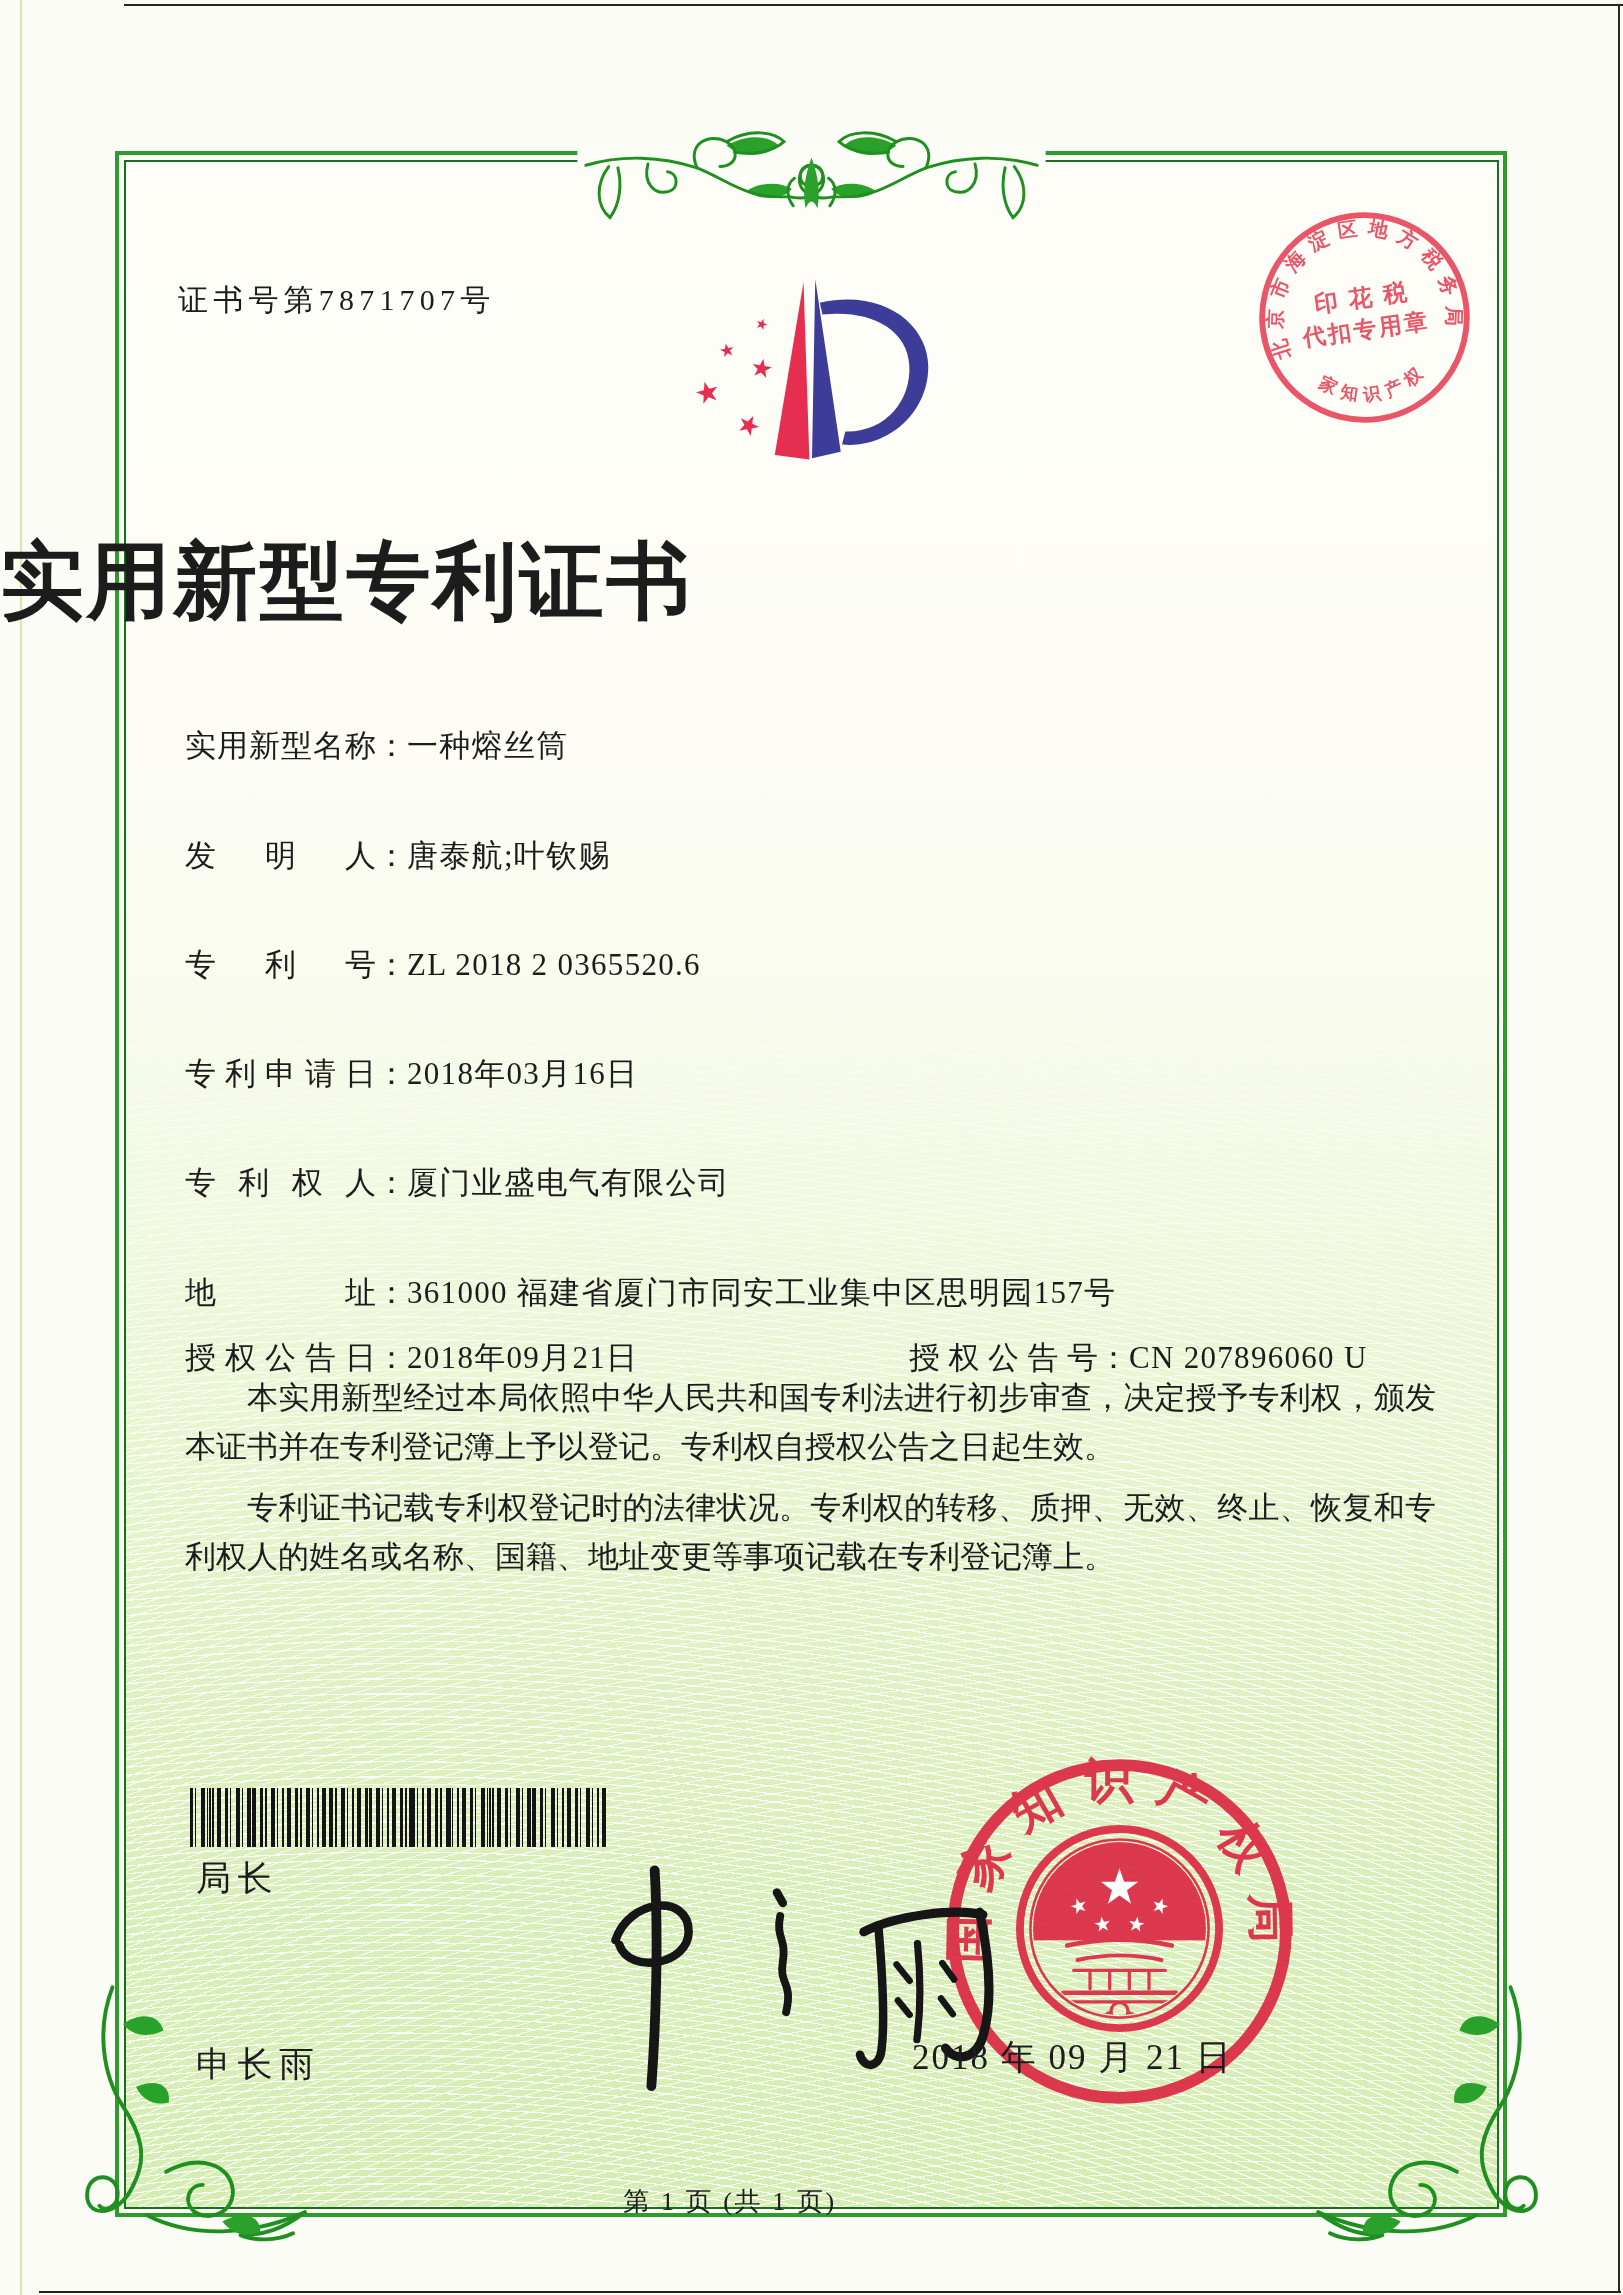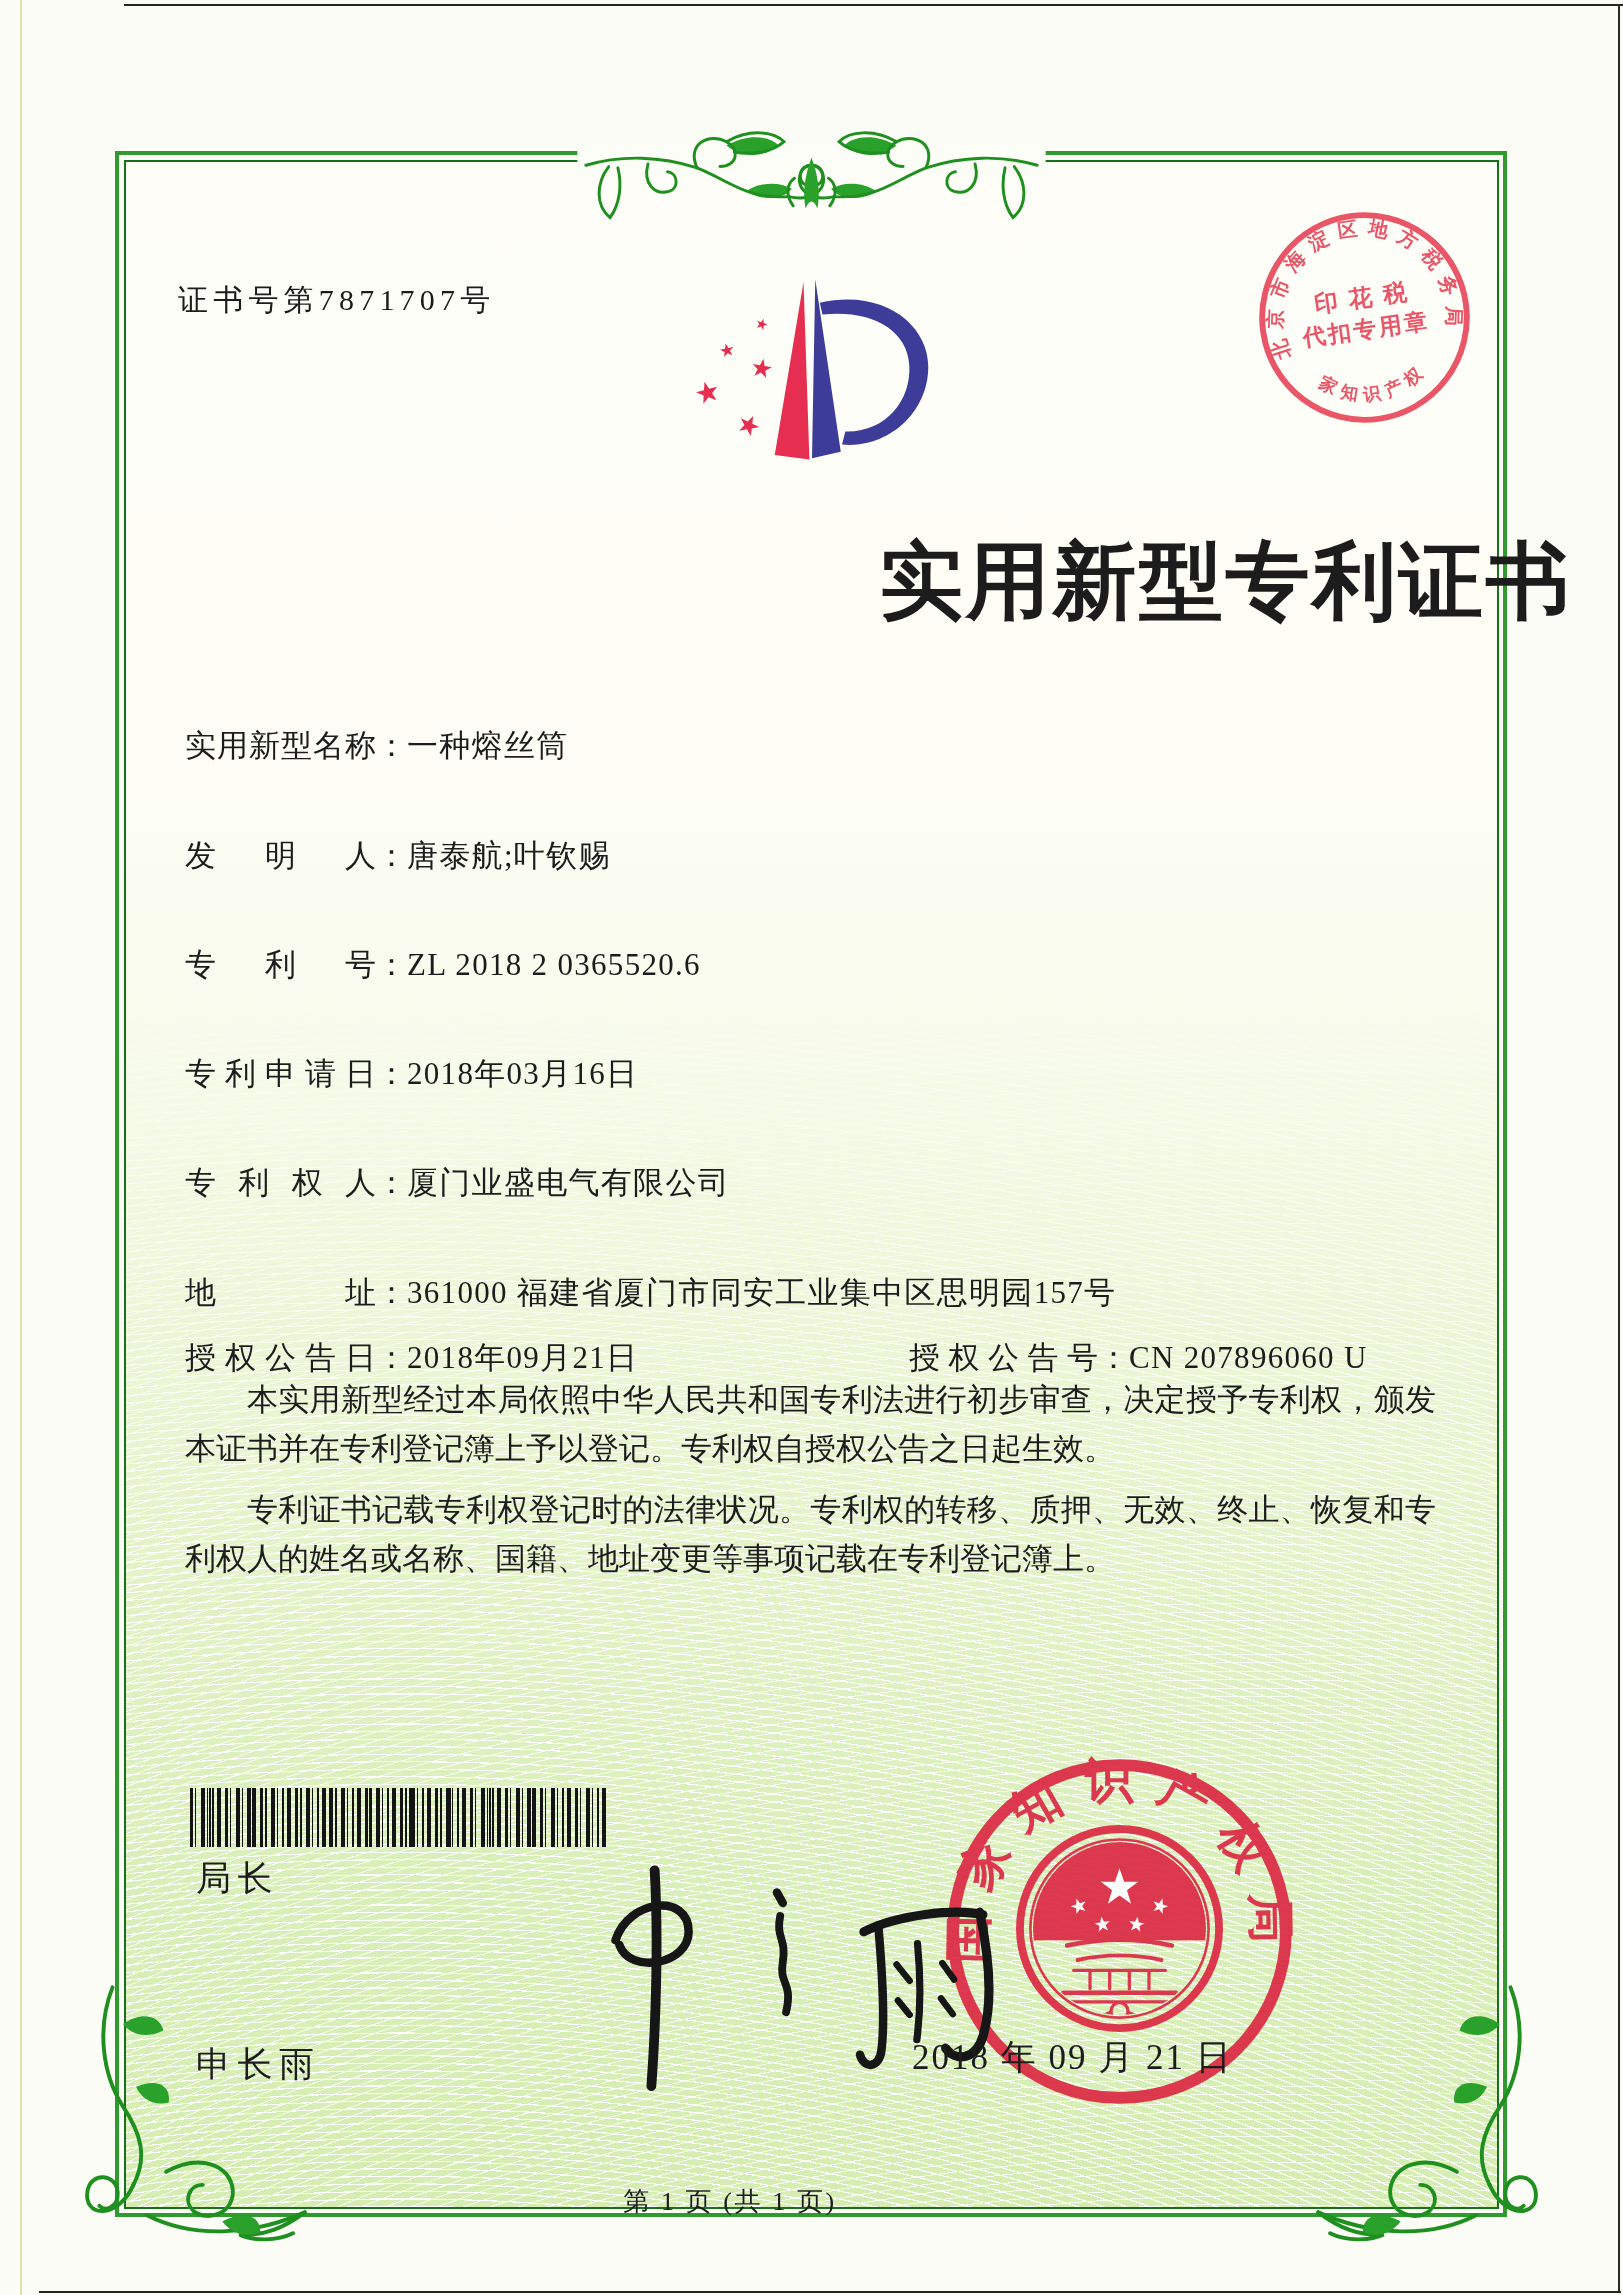--- a/index.html
+++ b/index.html
@@ -32,31 +32,31 @@
   .frame-outer{left:115px;top:151px;width:1384px;height:2058px;border:4.6px solid #2f9b2f;}
   .frame-inner{left:124px;top:160px;width:1371px;height:2045px;border:2px solid #19701c;}
   
   .ornament-top{left:530px;top:126px;width:563px;height:121px;}
   .corner-bl{left:68px;top:1982px;width:242px;height:275px;}
   .corner-br{left:1313px;top:1982px;width:242px;height:275px;transform:scaleX(-1);}
   
   .cert-no{left:166px;top:280px;font-size:30px;letter-spacing:5.2px;white-space:nowrap;margin-left:12px;}
   .logo{left:681px;top:261px;width:262px;height:209px;}
   .tax-stamp{left:1253px;top:206px;width:223px;height:223px;transform:rotate(-8deg);opacity:.92;}
-  .doc-title{left:0;top:525px;width:1572px;text-align:right;font-size:84px;font-weight:700;letter-spacing:2.6px;}
+  .doc-title{left:0;top:525px;width:1572px;text-align:left;font-size:84px;font-weight:700;letter-spacing:2.6px;}
   .frow{left:185px;font-size:31px;white-space:nowrap;}
   .flabel{display:inline-block;width:191px;text-align:justify;text-align-last:justify;text-justify:inter-character;}
   .flabel.w288{width:189px;}
   .fcolon{display:inline-block;}
   .fvalue{letter-spacing:1.3px;}
   .r1{top:725px}.r2{top:835px}.r3{top:944px}.r4{top:1053px}.r5{top:1162px}.r6{top:1272px}
   .grant-left{top:1337px;}
   .grant-right{left:909px;top:1337px;font-size:31px;white-space:nowrap;}
   .paras{left:185px;top:1375px;width:1251px;font-size:31px;line-height:49px;text-align:justify;}
-  .paras p{margin:0 0 12.4px 0;text-indent:2em;}
+  .paras p{margin:0 0 12.4px 0;text-indent:2em;font-family:Liberation Mono, monospace;}
   .barcode{
     left:190px;top:1788px;width:416px;height:59px;
     background-image:
       repeating-linear-gradient(90deg,#141414 0 2.6px,transparent 2.6px 5.2px,#141414 5.2px 6.5px,transparent 6.5px 11px,#141414 11px 15px,transparent 15px 17px,#141414 17px 18.3px,transparent 18.3px 22px,#141414 22px 24px,transparent 24px 27px,#141414 27px 31px,transparent 31px 35px),
       repeating-linear-gradient(90deg,transparent 0 19px,#141414 19px 21px,transparent 21px 40px);
   }
   .signer-title{left:196px;top:1855px;font-size:35px;letter-spacing:6.5px;}
   .signer-name{left:196px;top:2041px;font-size:35px;letter-spacing:6.5px;}
   .signature{left:589px;top:1852px;width:419px;height:255px;z-index:6;}
   .office-stamp{left:941px;top:1753px;width:357px;height:357px;z-index:5;opacity:.93;}

